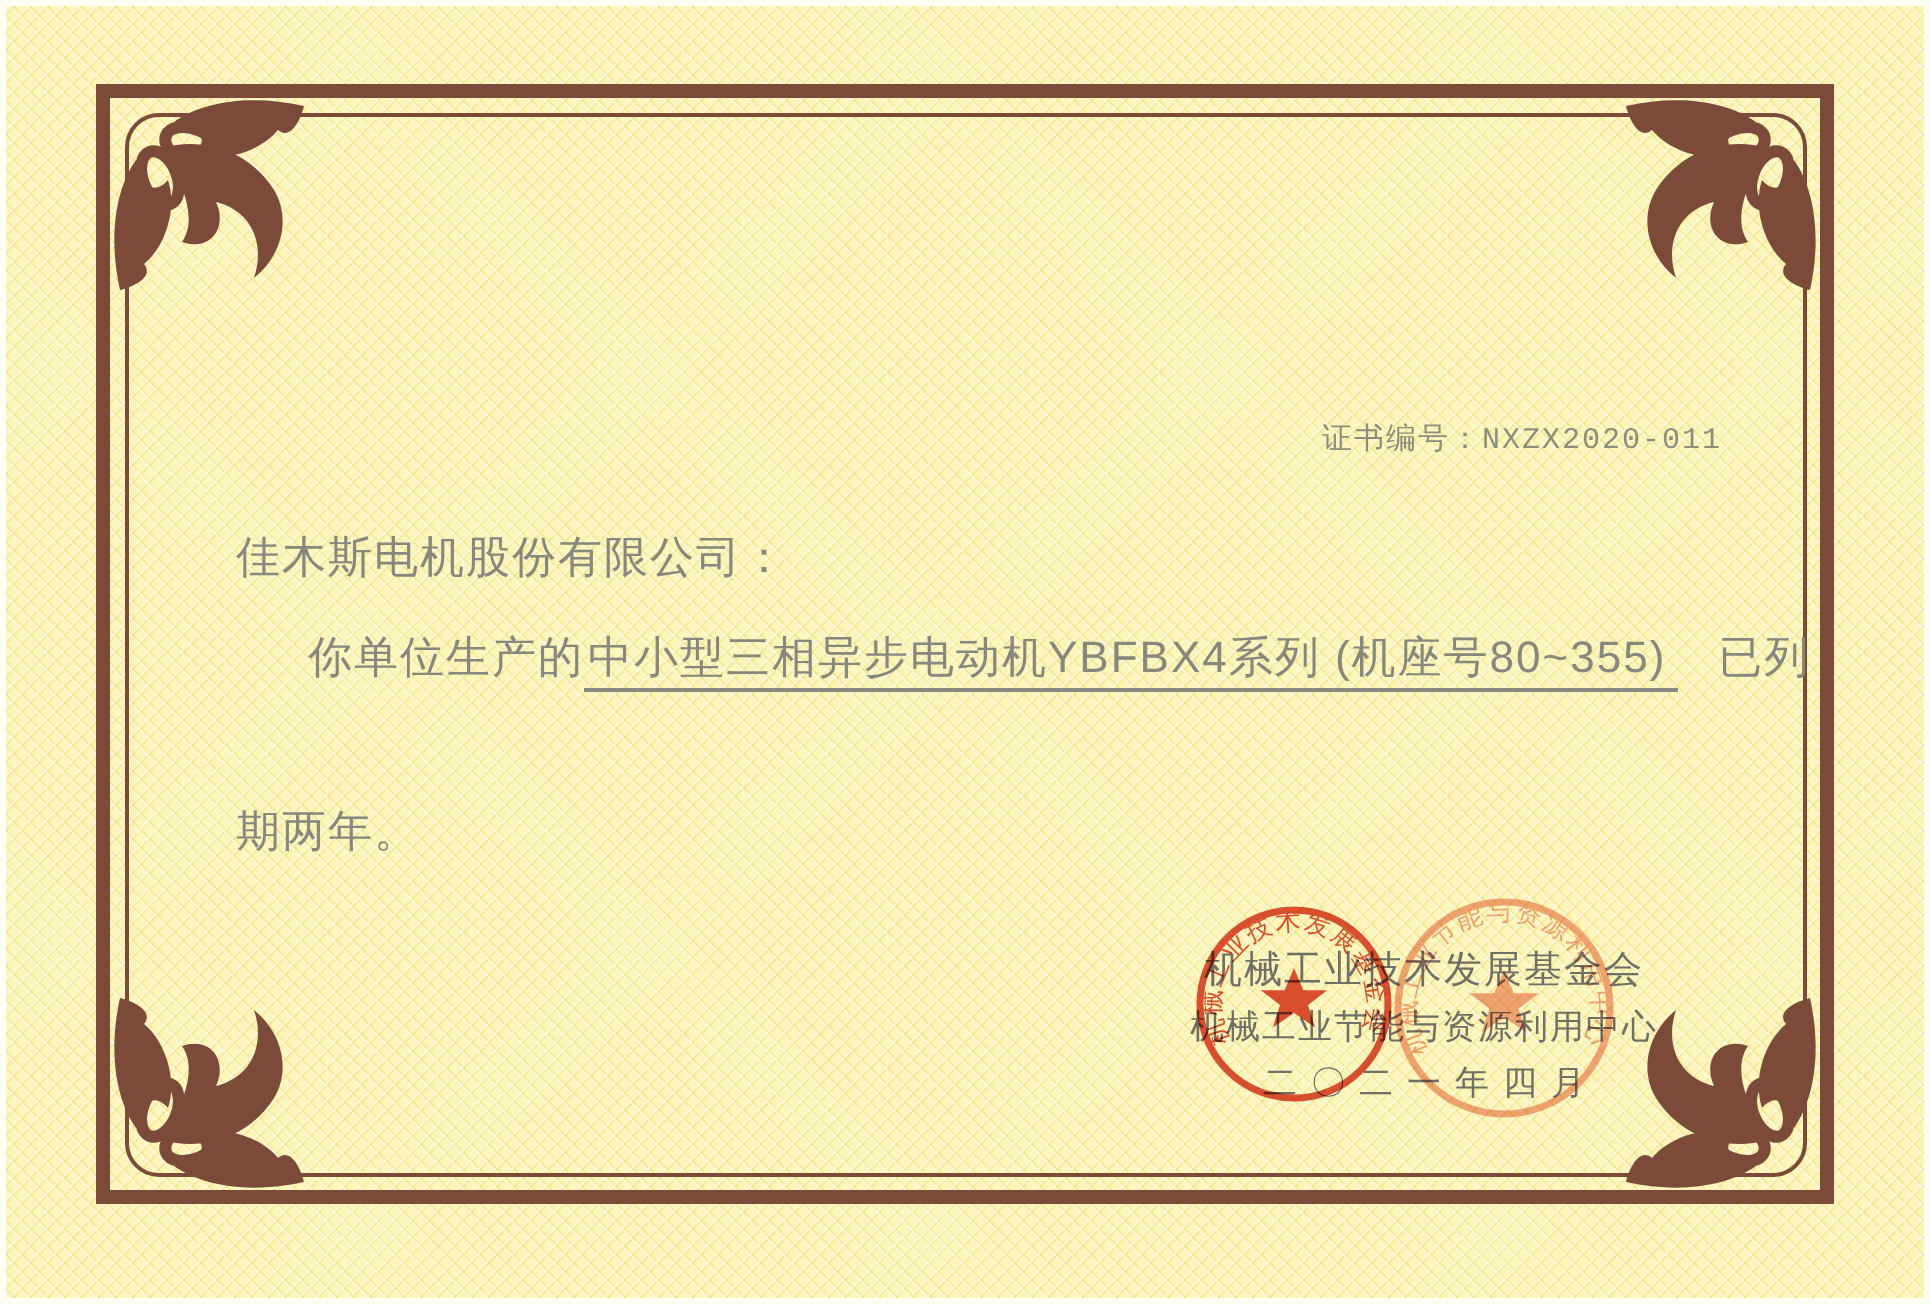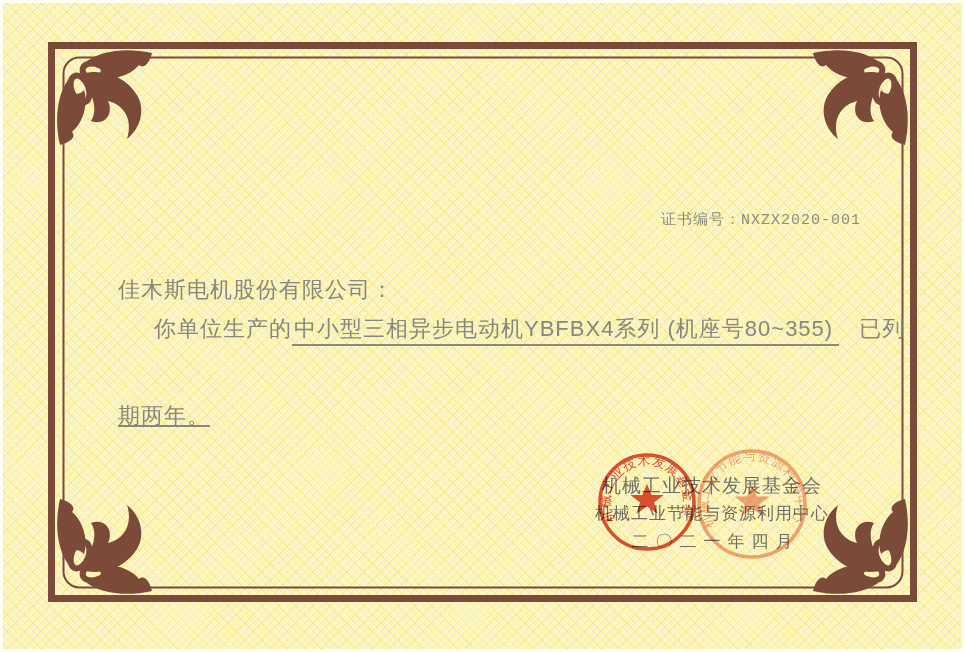--- a/index.html
+++ b/index.html
@@ -21,30 +21,30 @@
     font-size:95px;line-height:110px;letter-spacing:22px;
     color:#26231a;text-shadow:0 0 1px rgba(110,90,20,.45);
     white-space:nowrap;text-indent:22px;
   }
   .cert-no{
     position:absolute;top:210px;right:104px;
     font-size:15px;color:#8d8d7b;letter-spacing:1px;white-space:nowrap;
   }
   .cert-no .num{font-family:"Liberation Mono", monospace;font-size:15px;}
   .recipient{
-    position:absolute;left:118px;top:275px;
+    position:absolute;left:118px;top:264px;
     font-size:22px;color:#87877d;letter-spacing:1px;white-space:nowrap;
   }
   .body-line{
     position:absolute;left:118px;width:760px;
     font-size:22px;color:#87877d;letter-spacing:1px;white-space:nowrap;
   }
   .bl1{top:314px;text-indent:36px;}
   .bl2{top:358px;}
-  .bl3{top:401px;text-decoration:underline;}
+  .bl3{top:401px;}
   .u{border-bottom:2px solid #8a8a80;padding:0 6px 3px 2px;margin-top:24px;}
   .suffix{margin-left:20px;}
   .issuer-block{position:absolute;left:562px;top:472px;width:300px;text-align:center;color:#6f6f66;}
   .issuer1{font-size:19px;letter-spacing:1px;line-height:28px;white-space:nowrap;}
   .issuer2{font-size:17px;letter-spacing:1px;line-height:28px;white-space:nowrap;}
   .date{font-size:17px;letter-spacing:7px;line-height:28px;white-space:nowrap;text-indent:7px;}
   .seal{position:absolute;mix-blend-mode:multiply;pointer-events:none;}
   .seal-left{left:595px;top:450px;opacity:.88;}
   .seal-right{left:692px;top:444px;opacity:.60;}
 </style>
@@ -66,21 +66,21 @@
     <rect x="51.5" y="45.5" width="862" height="553" fill="none" stroke="#7b4a39" stroke-width="7"></rect>
     <rect x="63.5" y="57.5" width="839" height="530" rx="16" fill="none" stroke="#7b4a39" stroke-width="2"></rect>
     <use href="#corner" transform="translate(55,48)"></use>
     <use href="#corner" transform="translate(910,48) scale(-1,1)"></use>
     <use href="#corner" transform="translate(55,596) scale(1,-1)"></use>
     <use href="#corner" transform="translate(910,596) scale(-1,-1)"></use>
   </svg>
 
 
   <div class="cert-no">
-    <span>证书编号：</span><span class="num">NXZX2020-001</span>
+    <span>证书编号：</span><span class="num">NXZX2020-011</span>
   </div>
 
   <div class="recipient">佳木斯电机股份有限公司：</div>
 
   <div class="body-line bl1">
     <span>你单位生产的</span><span class="u">中小型三相异步电动机YBFBX4系列 (机座号80~355)</span><span class="suffix">已列</span>
   </div>
   <div class="body-line bl3">期两年。</div>
 
   <div class="issuer-block">

